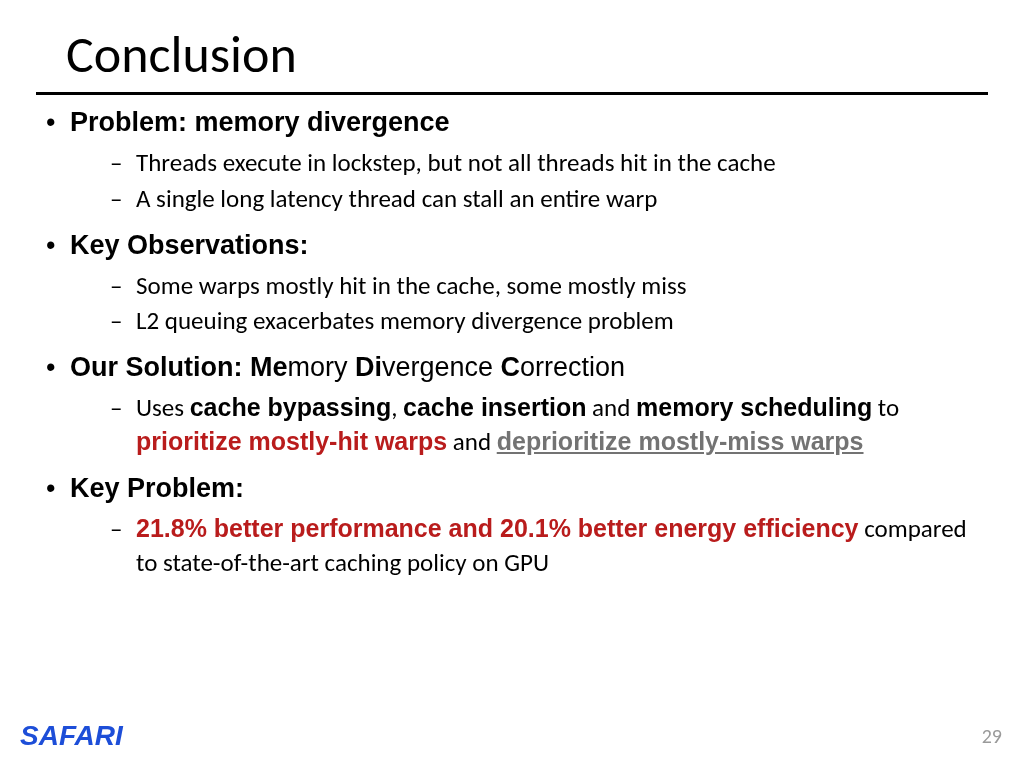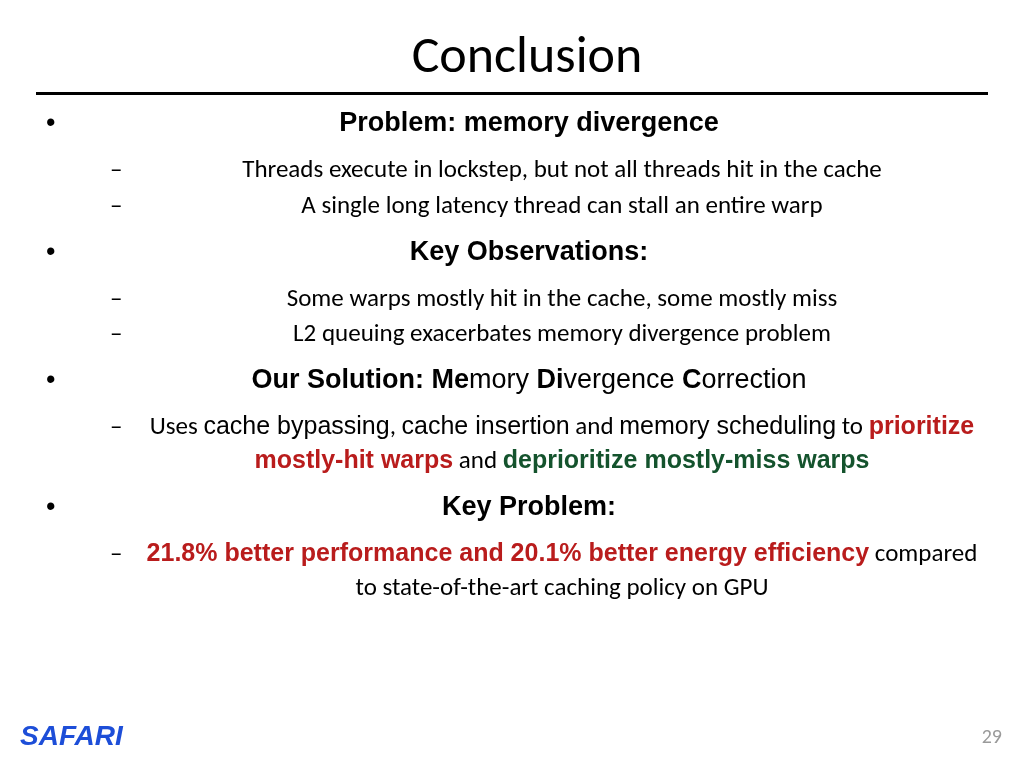--- a/index.html
+++ b/index.html
@@ -1,15 +1,15 @@
 <!DOCTYPE html>
 <html><head>
 <meta charset="utf-8">
 <style>
-  * { margin: 0; padding: 0; box-sizing: border-box; text-align: center; }
+  * { margin: 0; padding: 0; box-sizing: border-box; }
   body {
     width: 1024px;
     height: 768px;
     background: #fff;
     font-family: Calibri, Arial, sans-serif;
     color: #000;
     position: relative;
     overflow: hidden;
   }
   .slide { padding: 22px 36px 0 36px; }
@@ -39,43 +39,43 @@
   ul.level1 > li::before {
     content: "•";
     position: absolute;
     left: 6px;
     top: 0;
     font-size: 27px;
   }
   ul.level2 {
     list-style: none;
     padding-left: 36px;
-    margin-top: 12px;
+    margin-top: 6px;
     margin-bottom: 12px;
     font-family: Calibri, Arial, sans-serif;
   }
   ul.level2 > li {
     position: relative;
     padding-left: 30px;
     font-size: 25px;
     line-height: 1.35;
     font-weight: 400;
     margin-bottom: 2px;
   }
   ul.level2 > li::before {
     content: "–";
     position: absolute;
     left: 4px;
     top: 0;
     font-size: 25px;
   }
   .bold { font-weight: 700; }
   .blue { color: #b91c1c; font-weight: 700; font-family: Arial, sans-serif;}
-  .red { color: #14532d; font-weight: 700; font-family: Arial, sans-serif;}
-  .arialb { font-family: Arial, sans-serif; font-weight:400;}
+  .red { color: #737373; font-weight: 700; font-family: Arial, sans-serif; text-decoration: underline;}
+  .arialb { font-family: Arial, sans-serif; font-weight:700;}
   .logo {
     position: absolute;
     left: 20px;
     bottom: 16px;
     font-family: Arial, sans-serif;
     font-weight: 700;
     font-style: italic;
     font-size: 28px;
     letter-spacing: 0px;
     color: #1d4ed8;

